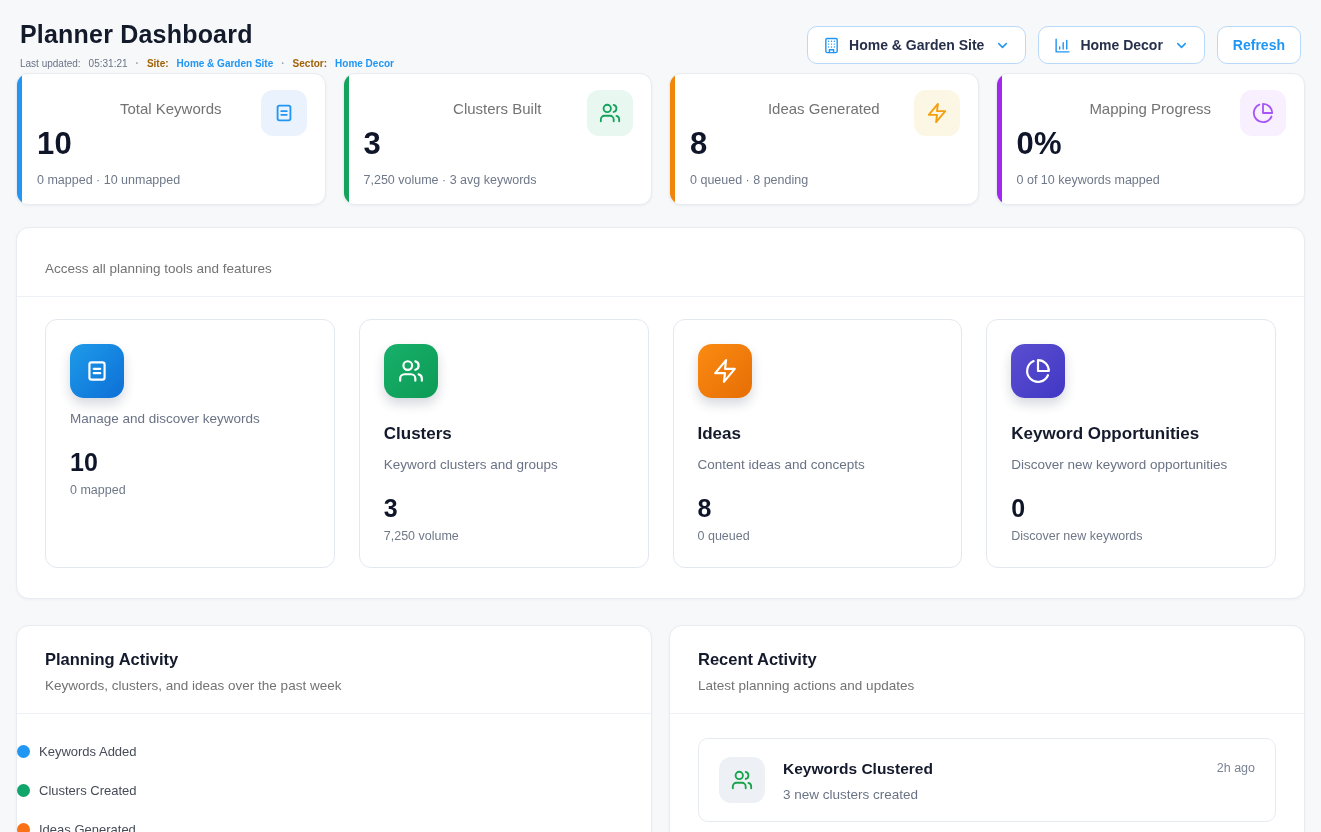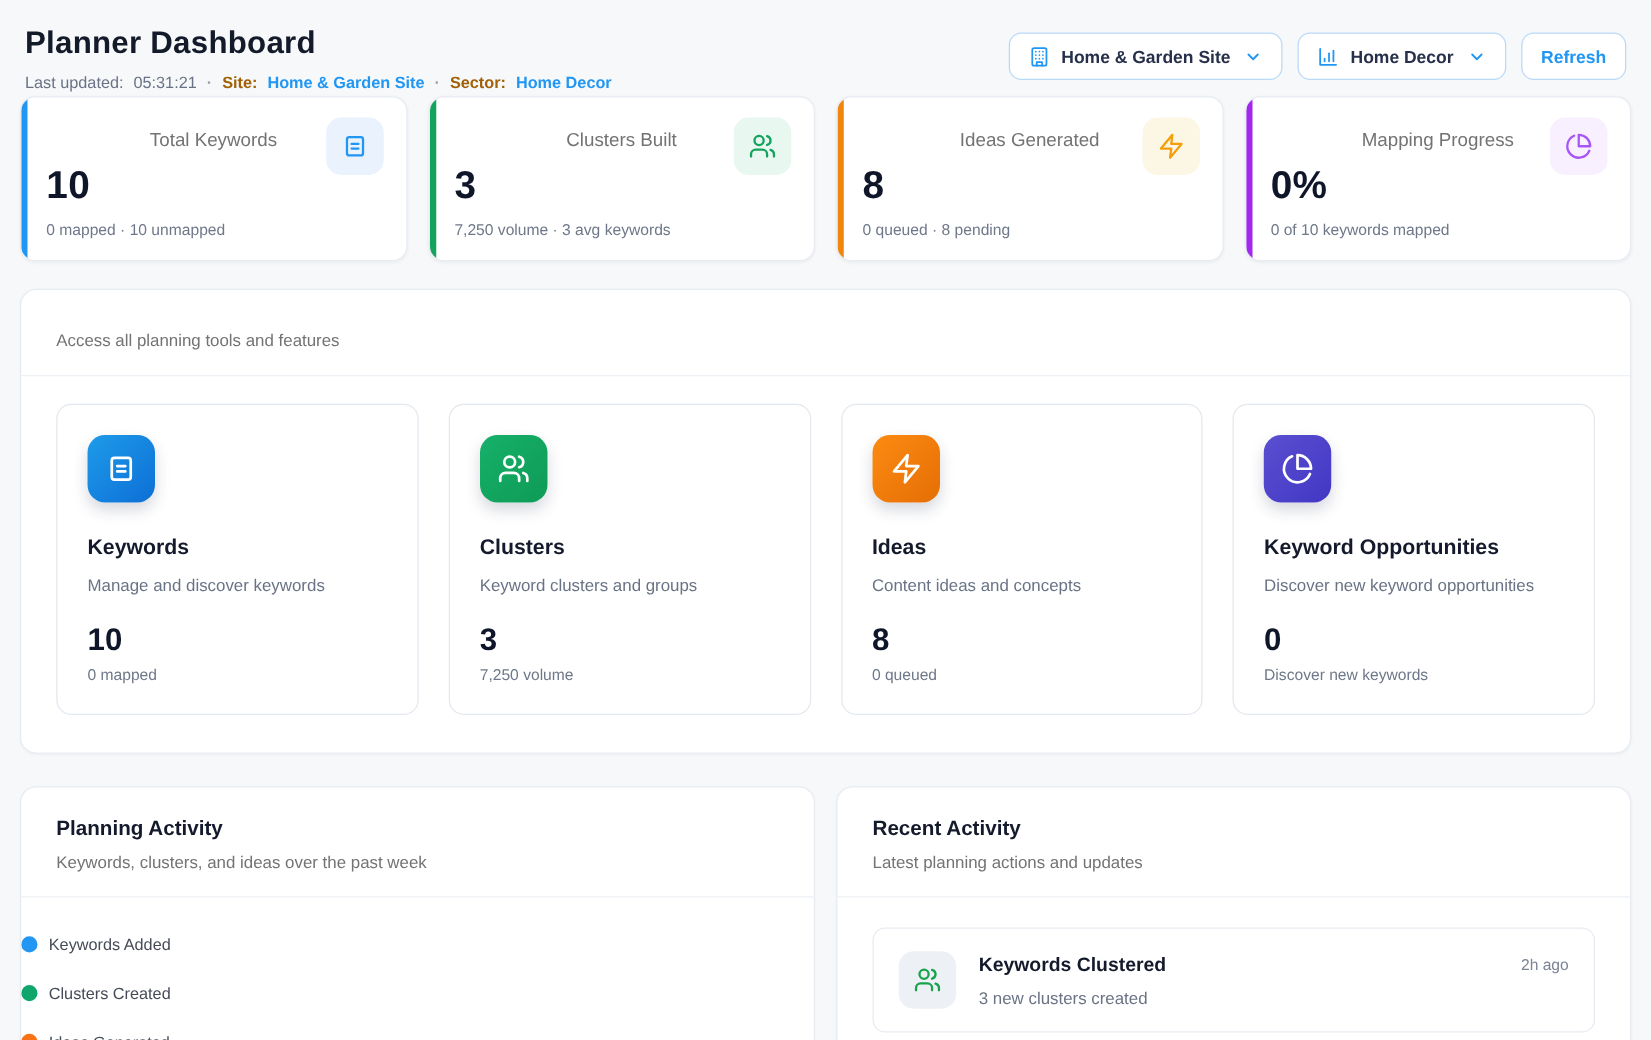--- a/index.html
+++ b/index.html
@@ -3,21 +3,21 @@
 <meta charset="utf-8">
 <style>
   * { margin:0; padding:0; box-sizing:border-box; }
   html,body { background:#f6f8fa; }
   body { font-family:"Liberation Sans", "DejaVu Sans", sans-serif; color:#161b2c; }
   .page { width:1321px; height:832px; overflow:hidden; padding:20px 16px 0; position:relative; }
 
   
   .topbar { display:flex; justify-content:space-between; align-items:flex-start; padding:0 4px; margin-bottom:4px; }
   .page-title { font-size:25px; font-weight:800; letter-spacing:.2px; color:#131a2a; }
-  .meta { display:flex; align-items:center; gap:8px; margin-top:9px; font-size:13px; color:#6a7385; }
+  .meta { display:flex; align-items:center; gap:8px; margin-top:9px; font-size:10px; color:#6a7385; }
   .meta .meta-dot { color:#9aa3b2; font-weight:700; }
   .meta .meta-label { color:#a16207; font-weight:700; }
   .meta a.meta-link { color:#2196f3; font-weight:700; text-decoration:none; cursor:pointer; }
   .head-controls { display:flex; gap:12px; align-items:center; margin-top:6px; }
   .btn { display:flex; align-items:center; gap:9px; background:#fff; border:1px solid #b9d9f8; border-radius:10px;
          padding:0 15px; height:38px; font-family:inherit; font-size:14px; font-weight:700; color:#27304a; cursor:pointer; }
   .btn .btn-ico { display:flex; color:#2196f3; }
   .btn .chev { display:flex; color:#2196f3; margin-left:2px; }
   .btn-refresh { color:#2196f3; font-weight:700; }
 
@@ -190,21 +190,20 @@
     <div class="panel-div"></div>
     <div class="modules-grid">
 
       <div class="module-card">
         <div class="module-ico" style="background: linear-gradient(135deg, rgb(30, 155, 233), rgb(13, 111, 214));">
           <svg width="26" height="26" viewBox="0 0 24 24" fill="none" stroke="currentColor" stroke-width="2" stroke-linecap="round" stroke-linejoin="round">
               <rect x="5" y="4" width="14" height="16" rx="2"></rect>
               <path d="M9 10h6M9 14h6"></path>
             </svg>
         </div>
-        <h3 class="module-title">Keywords</h3>
         <p class="module-desc">Manage and discover keywords</p>
         <div class="module-stat">10</div>
         <div class="module-substat">0 mapped</div>
       </div>
 
       <div class="module-card">
         <div class="module-ico" style="background: linear-gradient(135deg, rgb(22, 176, 106), rgb(14, 155, 86));">
           <svg width="26" height="26" viewBox="0 0 24 24" fill="none" stroke="currentColor" stroke-width="2" stroke-linecap="round" stroke-linejoin="round">
               <path d="M16 21v-2a4 4 0 0 0-4-4H6a4 4 0 0 0-4 4v2"></path>
               <circle cx="9" cy="7" r="4"></circle>

